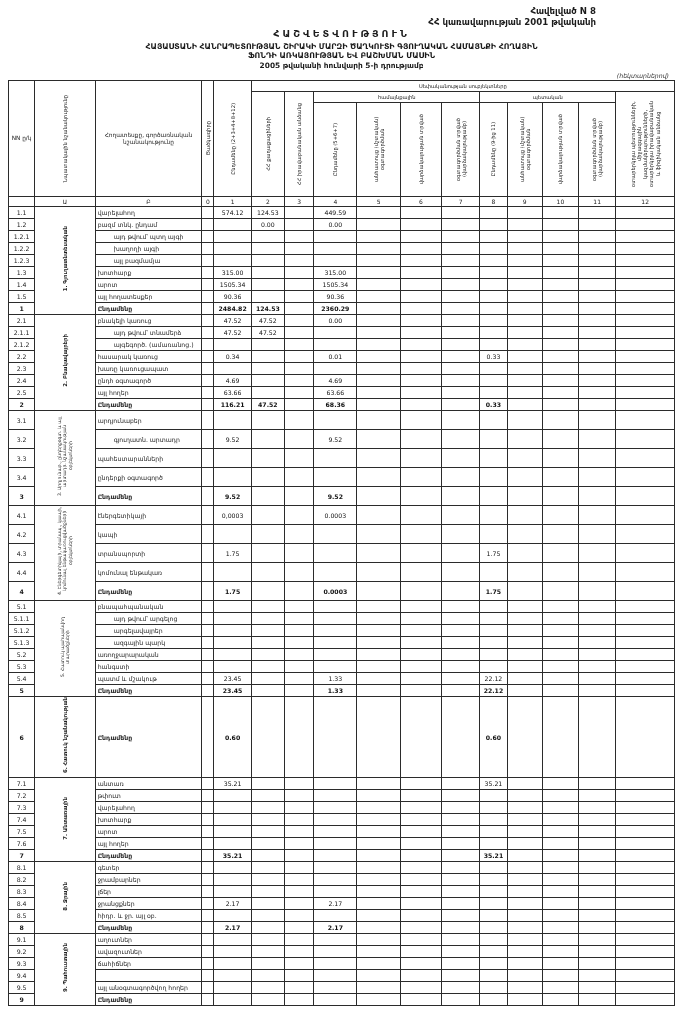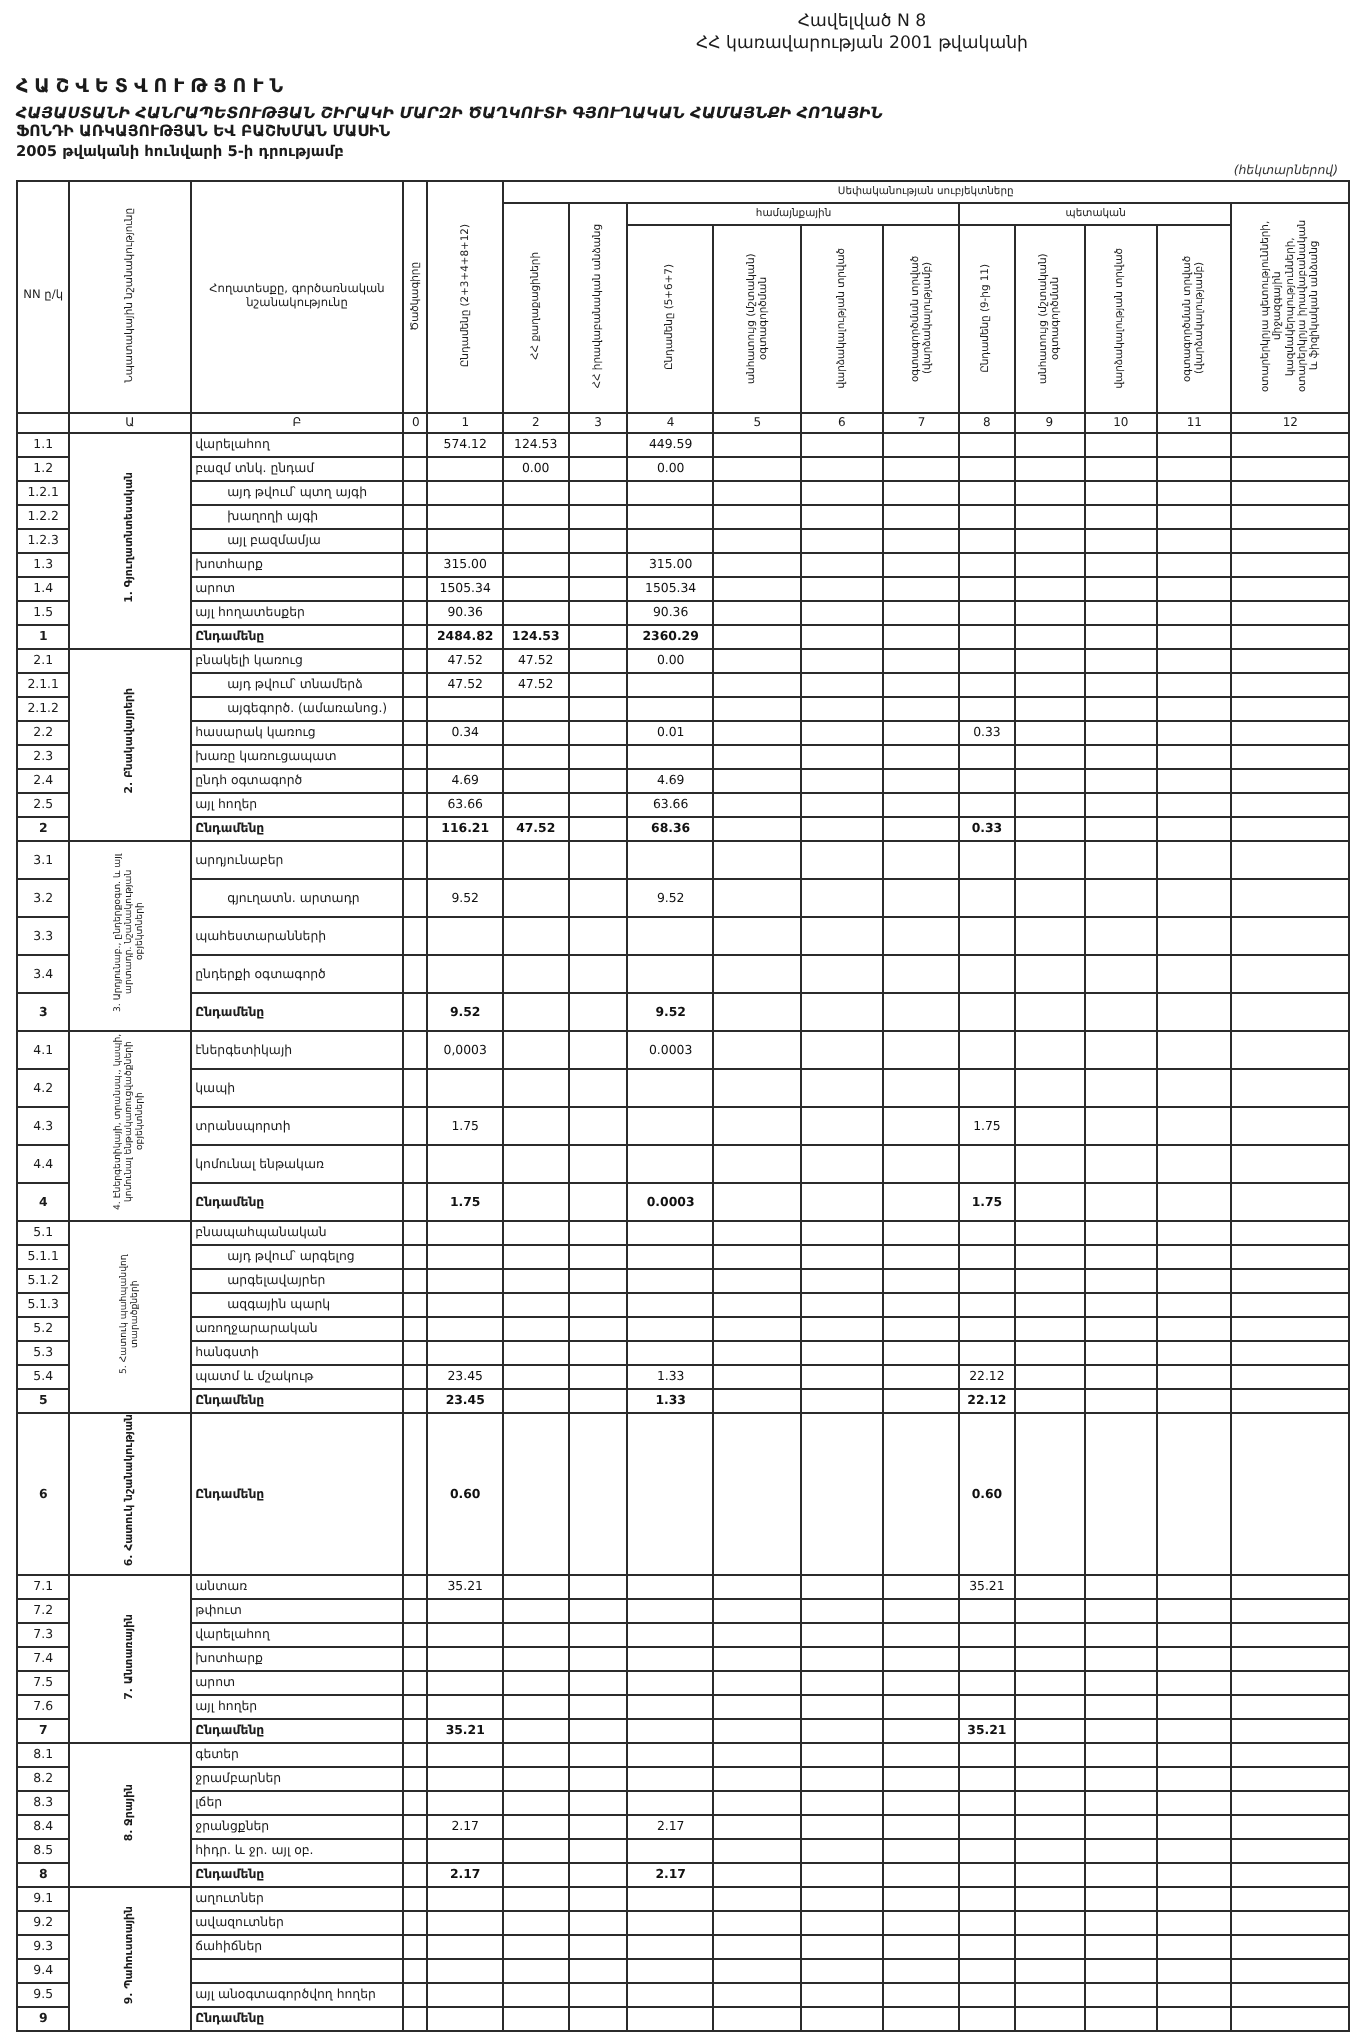--- a/index.html
+++ b/index.html
@@ -6,24 +6,24 @@
   body {
     width:683px; height:1018px;
     background:#ffffff;
     color:#1b1b1b;
     font-family:"DejaVu Sans", sans-serif;
     -webkit-font-smoothing:antialiased;
   }
   .doc { padding:6px 8px 0 8px; }
 
   
-  .appendix { width:330px; margin:0 0 0 258px; text-align:center; font-weight:normal; font-size:8.6px; line-height:1.3; }
-  .titleblock { text-align:left; margin-top:10px; }
+  .appendix { width:330px; margin:0 0 0 258px; text-align:right; font-weight:bold; font-size:8.6px; line-height:1.3; }
+  .titleblock { text-align:center; }
   .title-main { font-weight:bold; font-size:9.5px; letter-spacing:3px; }
-  .title-sub1 { font-weight:bold; font-size:7.8px; margin-top:3px;font-style:italic; }
+  .title-sub1 { font-weight:bold; font-size:7.8px; margin-top:3px; }
   .title-sub2 { font-weight:bold; font-size:7.8px; }
   .title-date { font-weight:bold; font-size:7.4px; margin-top:1px; }
   .units { text-align:right; font-style:italic; font-size:6.2px; color:#333; margin:2px 6px 1px 0; }
 
   
   table { border-collapse:collapse; table-layout:fixed; width:667px; }
   td, th { border:1px solid #2b2b2b; padding:0 1px; overflow:hidden; white-space:nowrap; box-sizing:border-box; }
   thead th { font-weight:normal; text-align:center; vertical-align:middle; font-size:5.2px; }
   .grp { font-size:5.6px; height:11px; }
   .hr-tall th { height:94px; }

